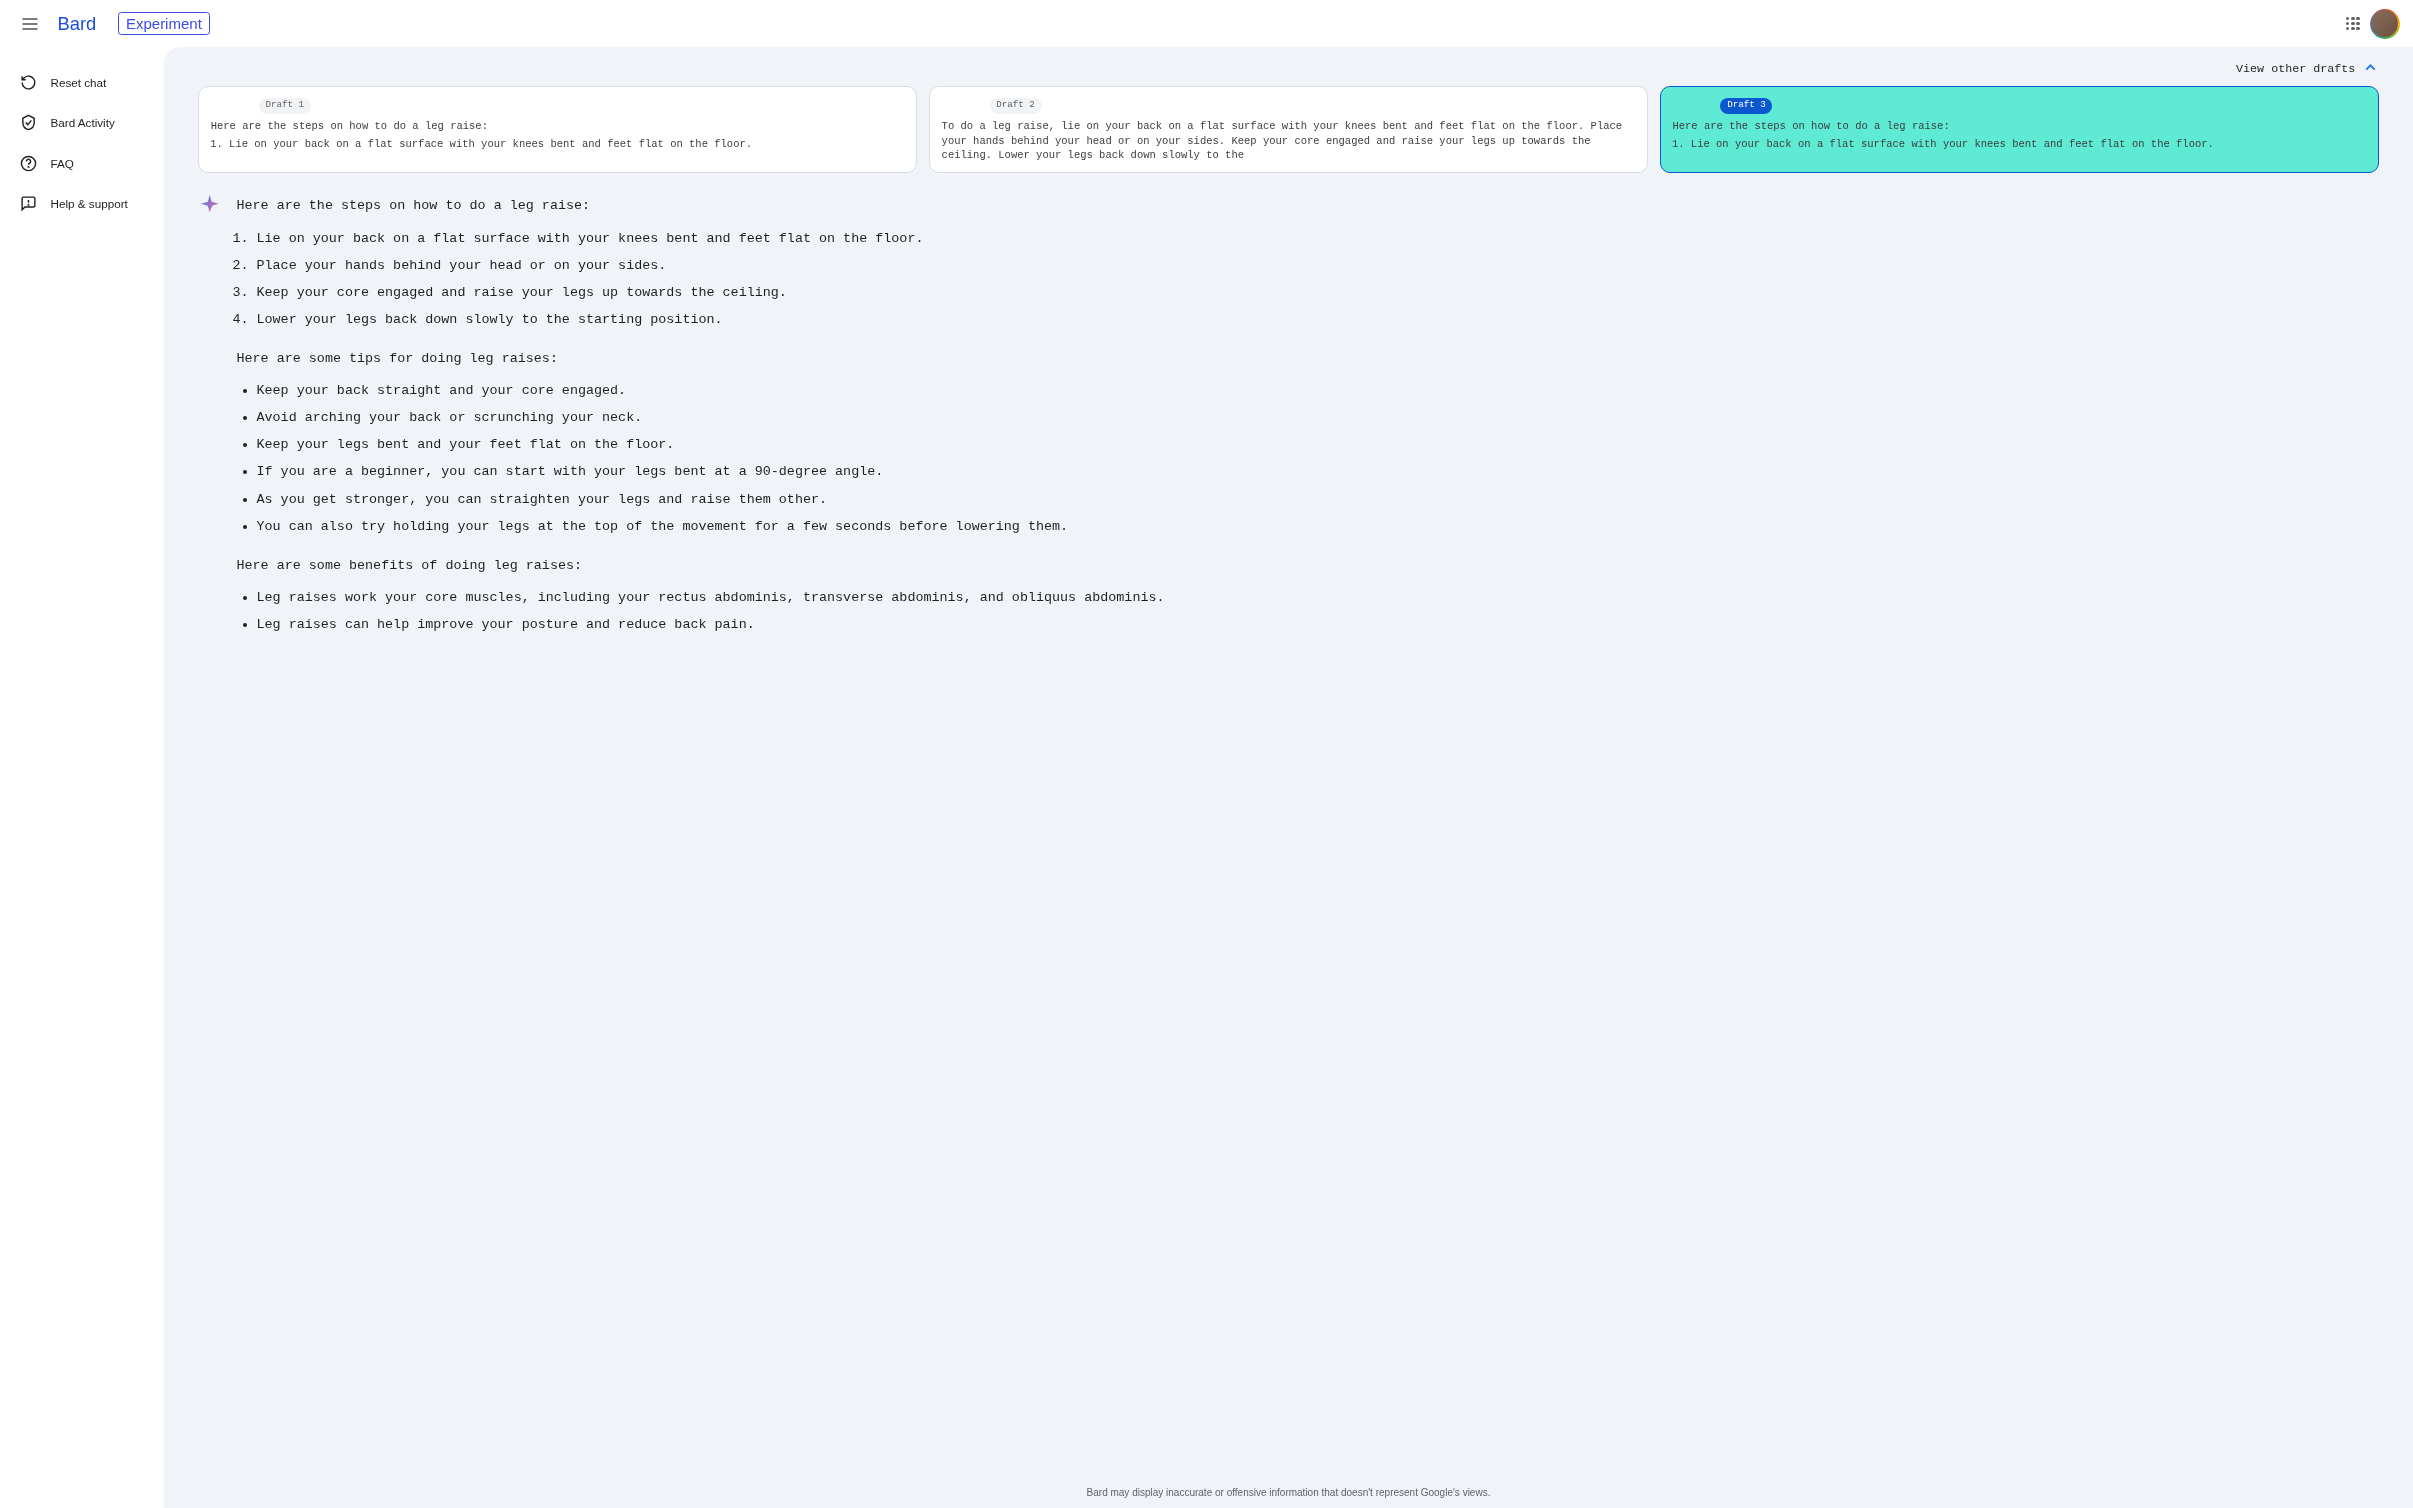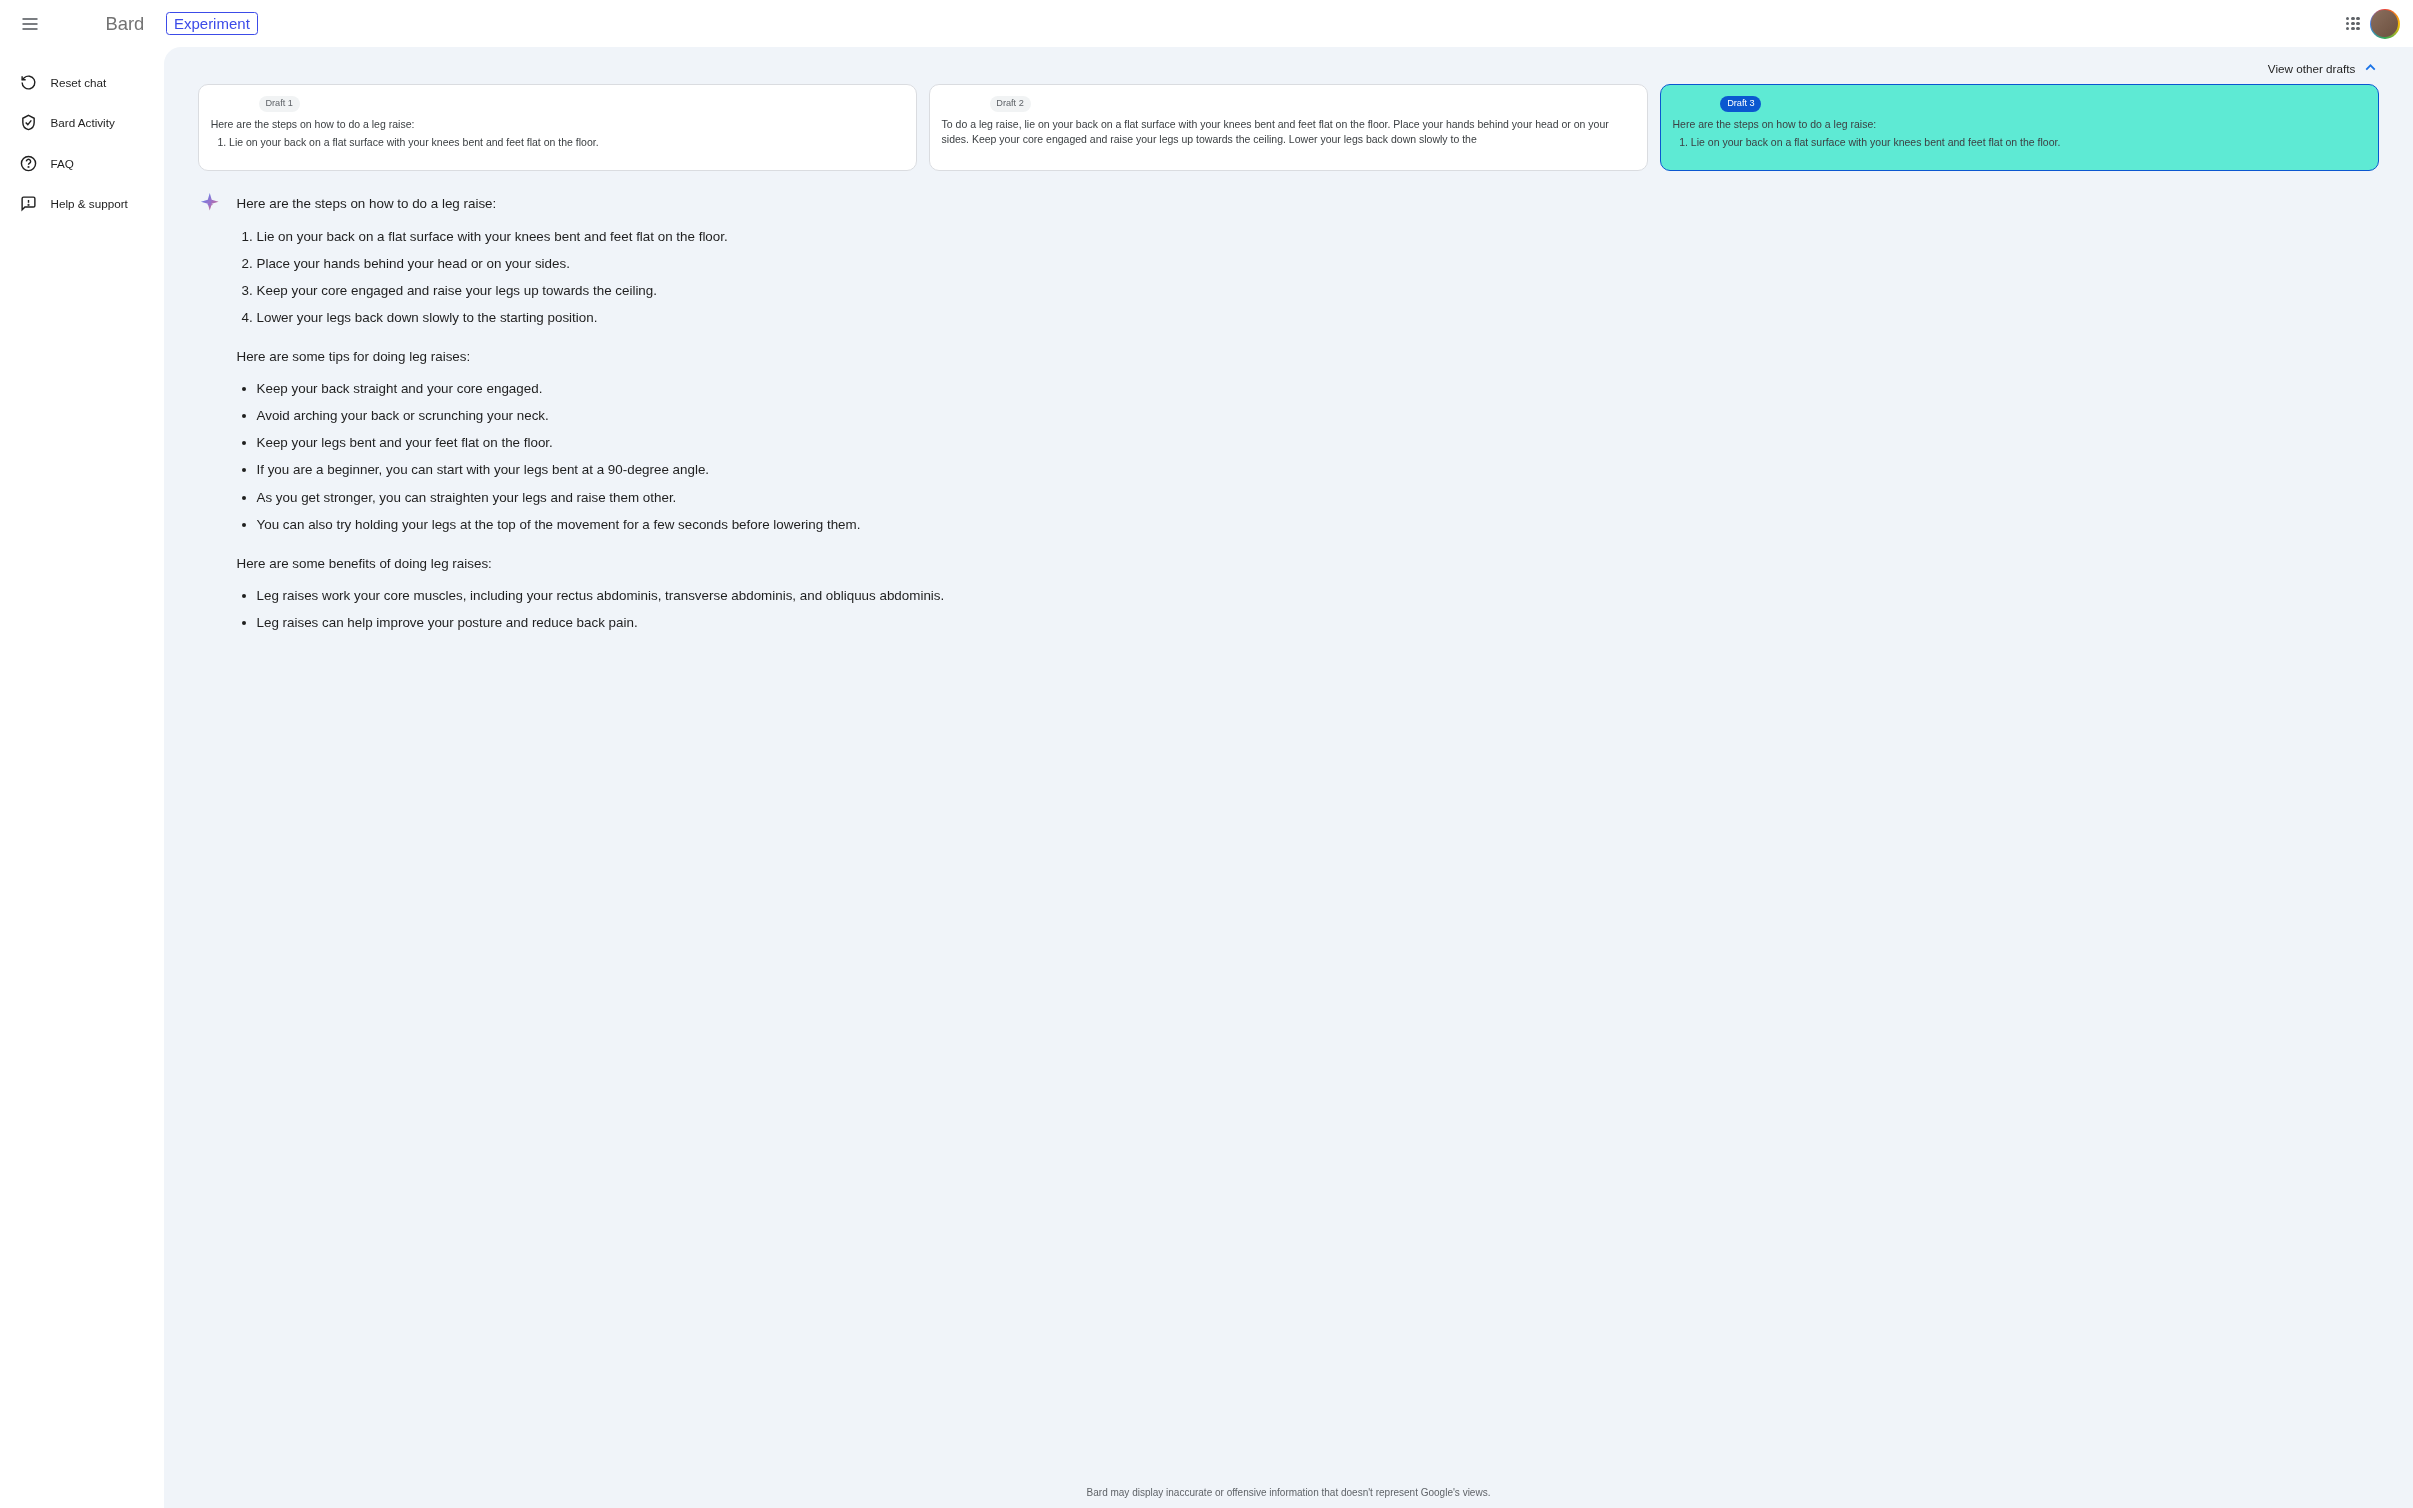--- a/index.html
+++ b/index.html
@@ -19,21 +19,21 @@
       height: 47px;
     }
     .header-left { display: flex; align-items: center; gap: 10px; }
     .menu-btn {
       width: 34px; height: 34px;
       display: flex; align-items: center; justify-content: center;
       border-radius: 50%;
       cursor: pointer;
       color: #5f6368;
     }
-    .logo { font-size: 18.4px; color: #737373; font-weight: 400; margin-left: 48px; }
+    .logo { font-size: 18.4px; color: #1d4ed8; font-weight: 400; }
     .experiment-badge {
       border: 0.8px solid #3c4be8;
       color: #3c4be8;
       font-size: 15px;
       padding: 1.7px 6.7px;
       border-radius: 3.4px;
       margin-left: 12px;
     }
     .header-right { display: flex; align-items: center; gap: 10px; }
     .apps-grid {
@@ -81,20 +81,21 @@
       border-radius: 17px 0 0 0;
       display: flex;
       flex-direction: column;
       overflow: hidden;
       position: relative;
     }
     .scroll-area {
       flex: 1;
       overflow-y: auto;
       padding: 6.7px 34px 17px 34px;
+      font-family: Liberation Mono, monospace;
     }
     .scroll-area::-webkit-scrollbar { width: 10px; }
     .scroll-area::-webkit-scrollbar-thumb { background: #c4c7c5; border-radius: 5px; }
     .drafts-header {
       display: flex;
       justify-content: flex-end;
       align-items: center;
       gap: 6.7px;
       padding: 5px 0 6.7px 0;
       color: #1f1f1f;

